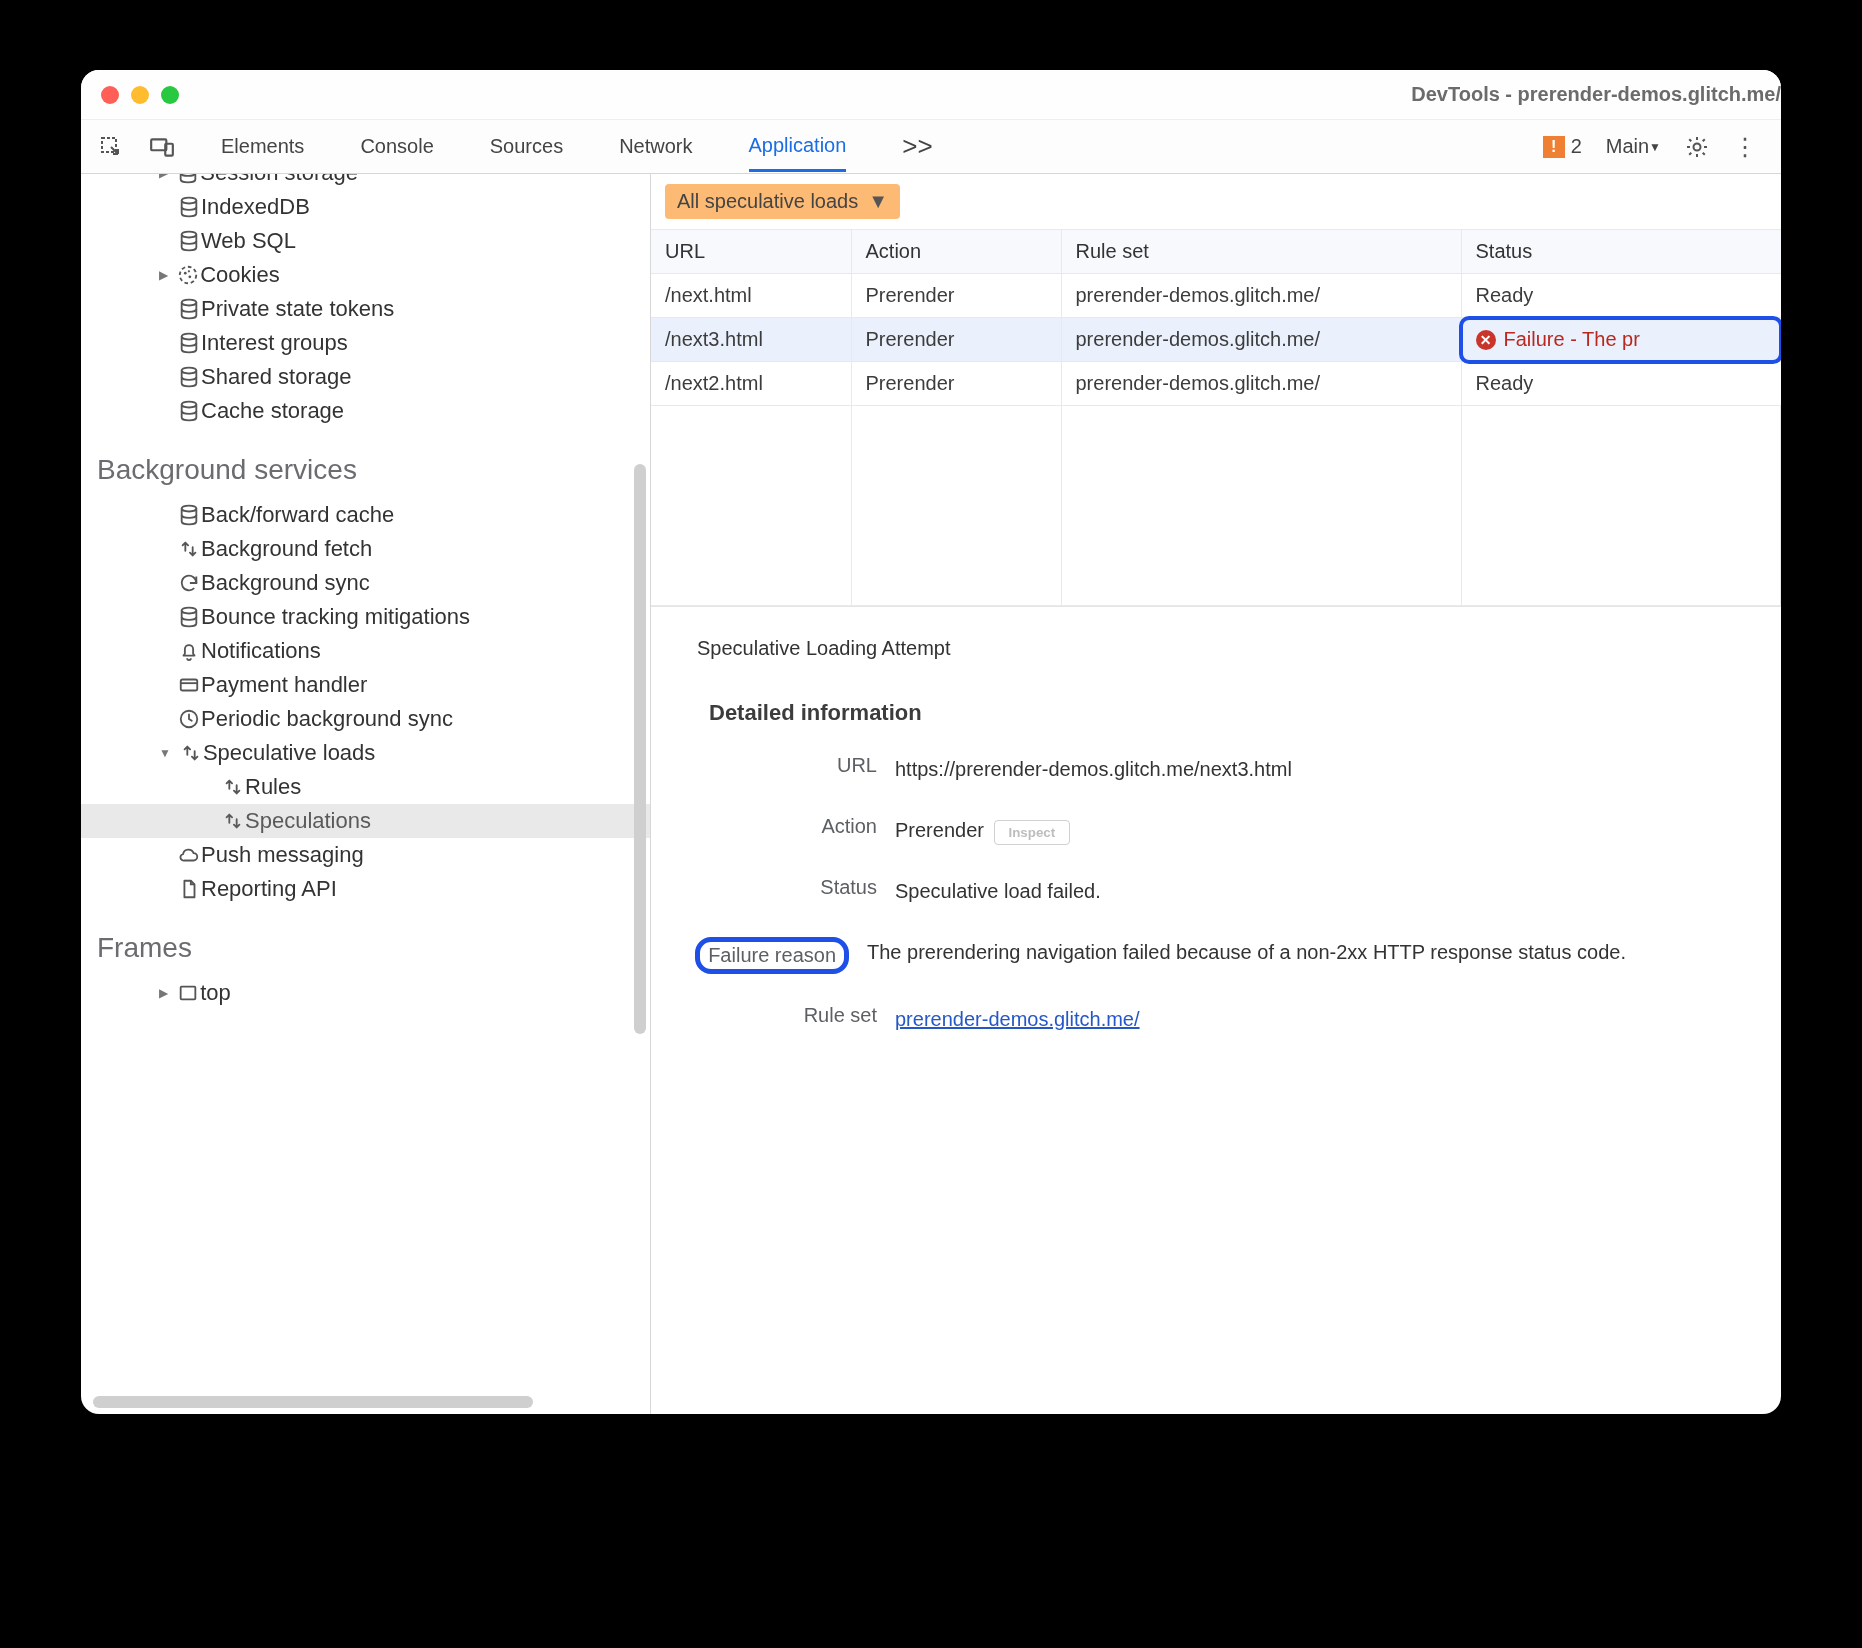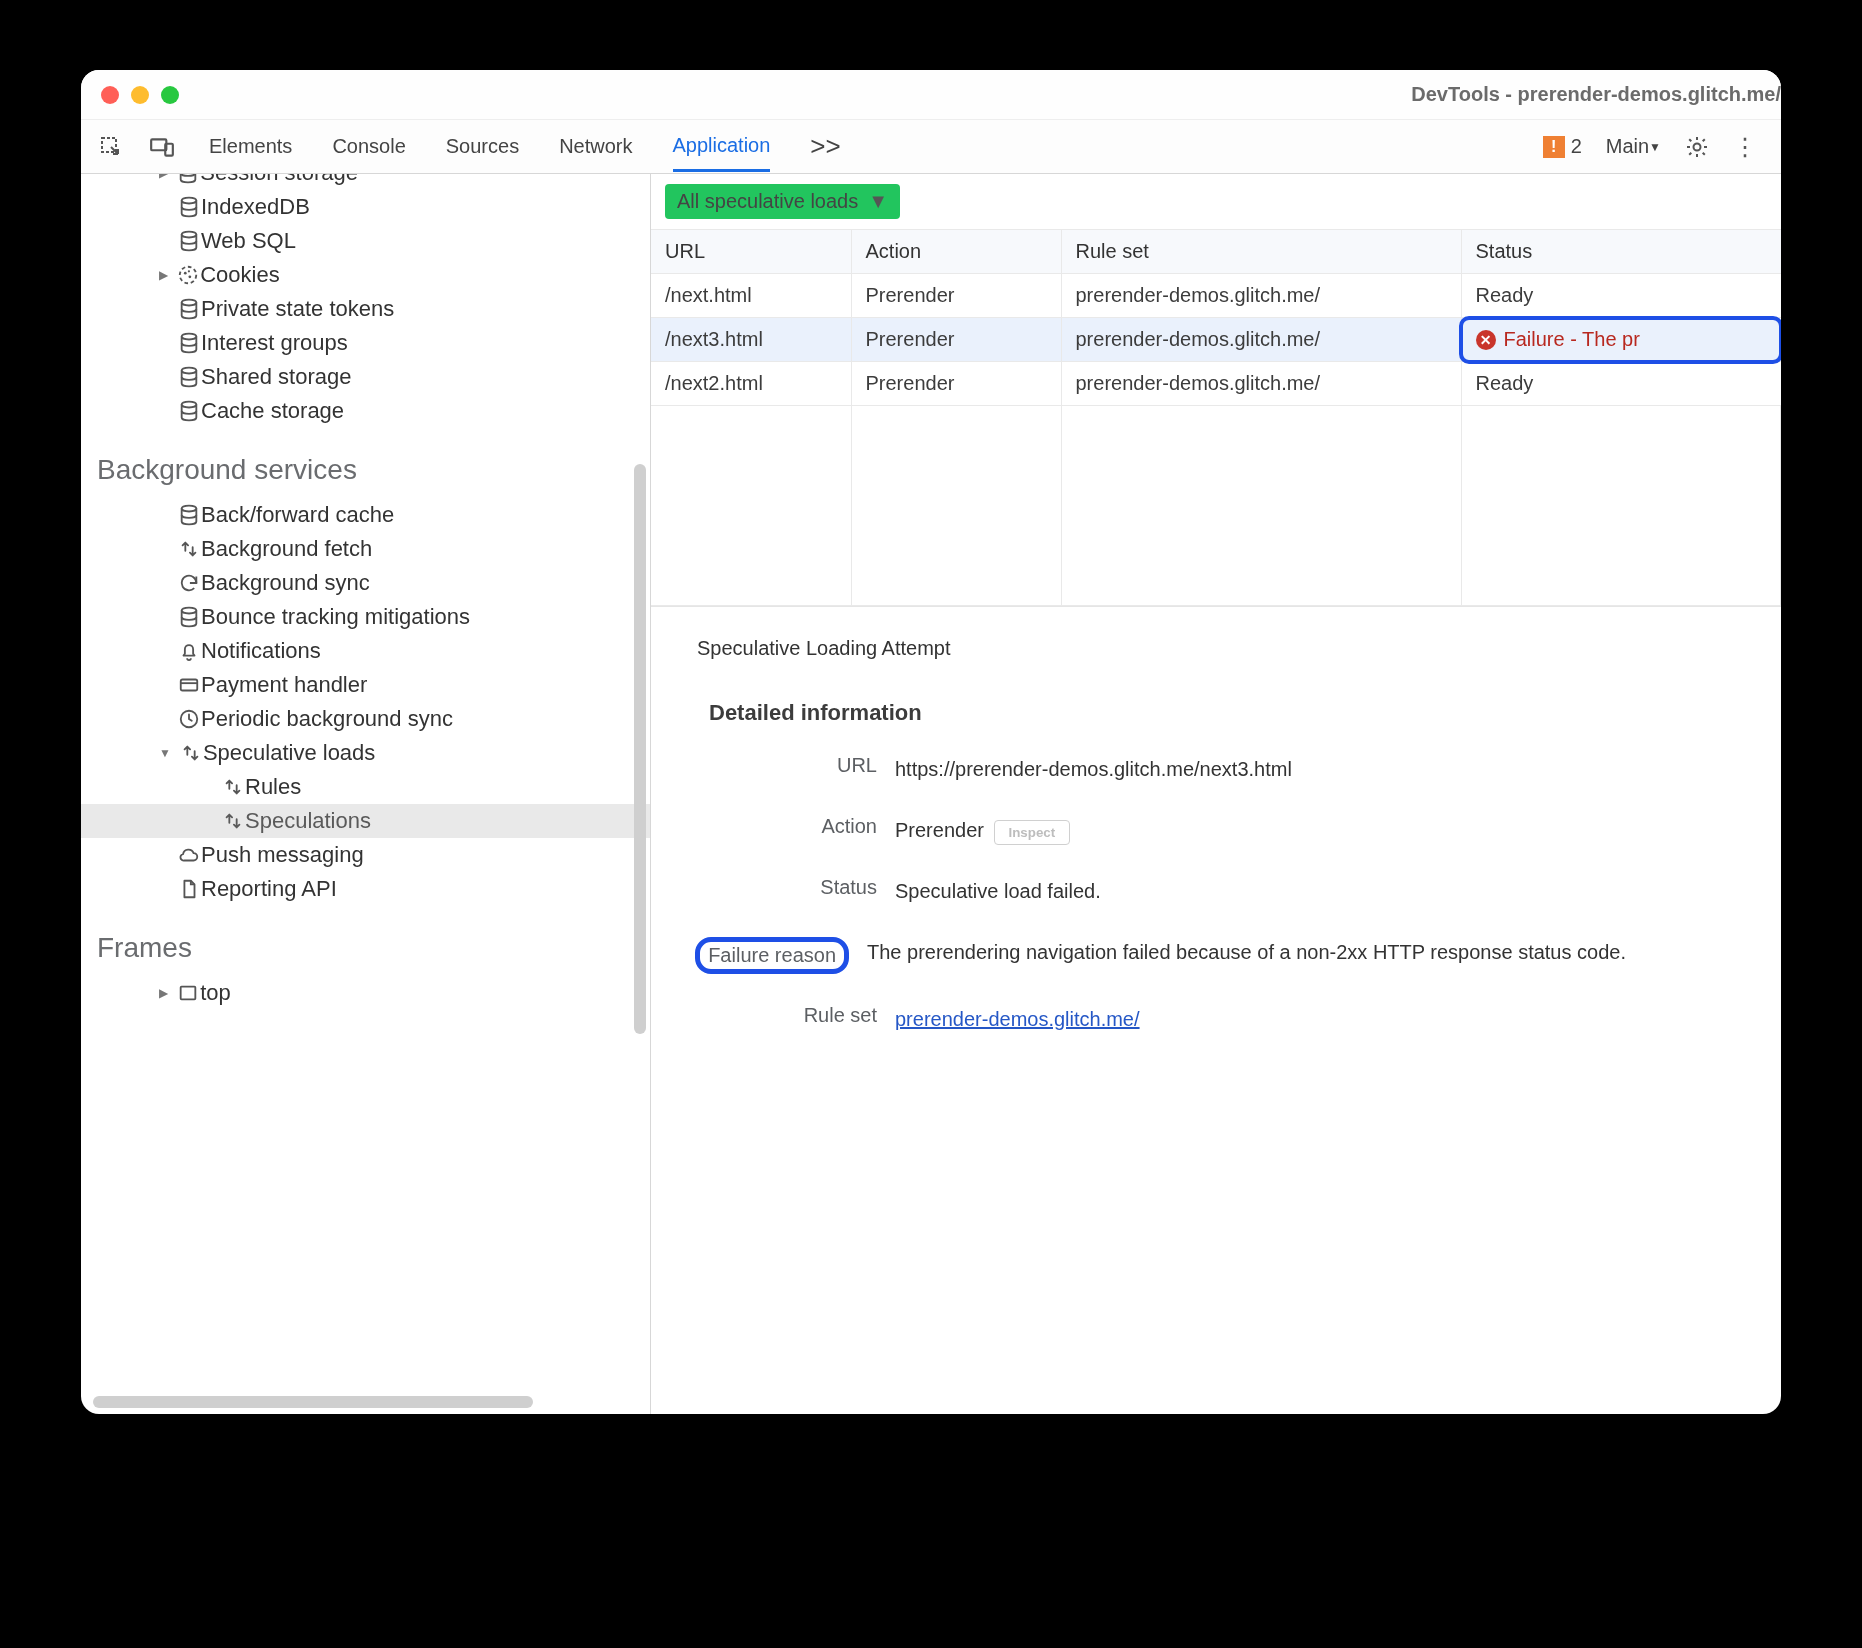--- a/index.html
+++ b/index.html
@@ -43,21 +43,21 @@
   .dt-toolbar {
     height:54px;
     background:#fdfdfd;
     border-bottom:1px solid #d7d7d7;
     display:flex;
     align-items:center;
     padding:0 18px;
     gap:26px;
   }
   .dt-icon { color:#555; display:flex; align-items:center; justify-content:center; cursor:pointer; }
-  .dt-tabs { display:flex; gap:40px; margin-left:8px; align-items:center; flex:1; }
+  .dt-tabs { display:flex; gap:56px; margin-left:20px; align-items:center; flex:1; }
   .dt-tab { color:#444; cursor:pointer; padding:12px 0; }
   .dt-tab.active { color:#1a6de4; border-bottom:3px solid #1a6de4; }
   .dt-overflow { color:#444; font-size:26px; cursor:pointer; }
   .issues-badge { display:flex; align-items:center; gap:6px; color:#444; }
   .issues-badge .sq { width:22px; height:22px; background:#ef8033; color:#fff; font-size:16px; display:flex; align-items:center; justify-content:center; font-weight:700; }
   .target-chip { display:flex; align-items:center; gap:0; color:#444; cursor:pointer; }
   .target-chip .tri { font-size:12px; }
   .gear-icon, .kebab-icon { color:#555; cursor:pointer; }
   .right-cluster { display:flex; align-items:center; gap:24px; padding-right:6px; }
   
@@ -103,21 +103,21 @@
   .tree-item.selected .label, .tree-item.selected .icon { color:#5a5a5a; }
   .tree-divider { height:14px; }
   .tree .icon { width:24px; height:24px; display:flex; align-items:center; justify-content:center; color:#555; flex:none; }
   .tree .label { }
   
   .main { flex:1; display:flex; flex-direction:column; overflow:hidden; }
   .filter-bar { border-bottom:1px solid #e9e9e9; }
   .filter-chip {
     display:inline-flex; align-items:flex-end; gap:10px;
     margin:10px 14px; padding:6px 12px;
-    background:#22c55e; border-radius:4px;
+    background:#fdba74; border-radius:4px;
     color:#444; cursor:pointer;
   }
   .filter-chip .tri { color:#555; }
   .grid {
     border-bottom:1px solid #e5e5e5;
     flex:0 0 auto;
   }
   .grid table { width:100%; border-collapse:collapse; table-layout:fixed; }
   .grid th, .grid td {
     text-align:left; padding:10px 14px; border-bottom:1px solid #e9e9e9;

